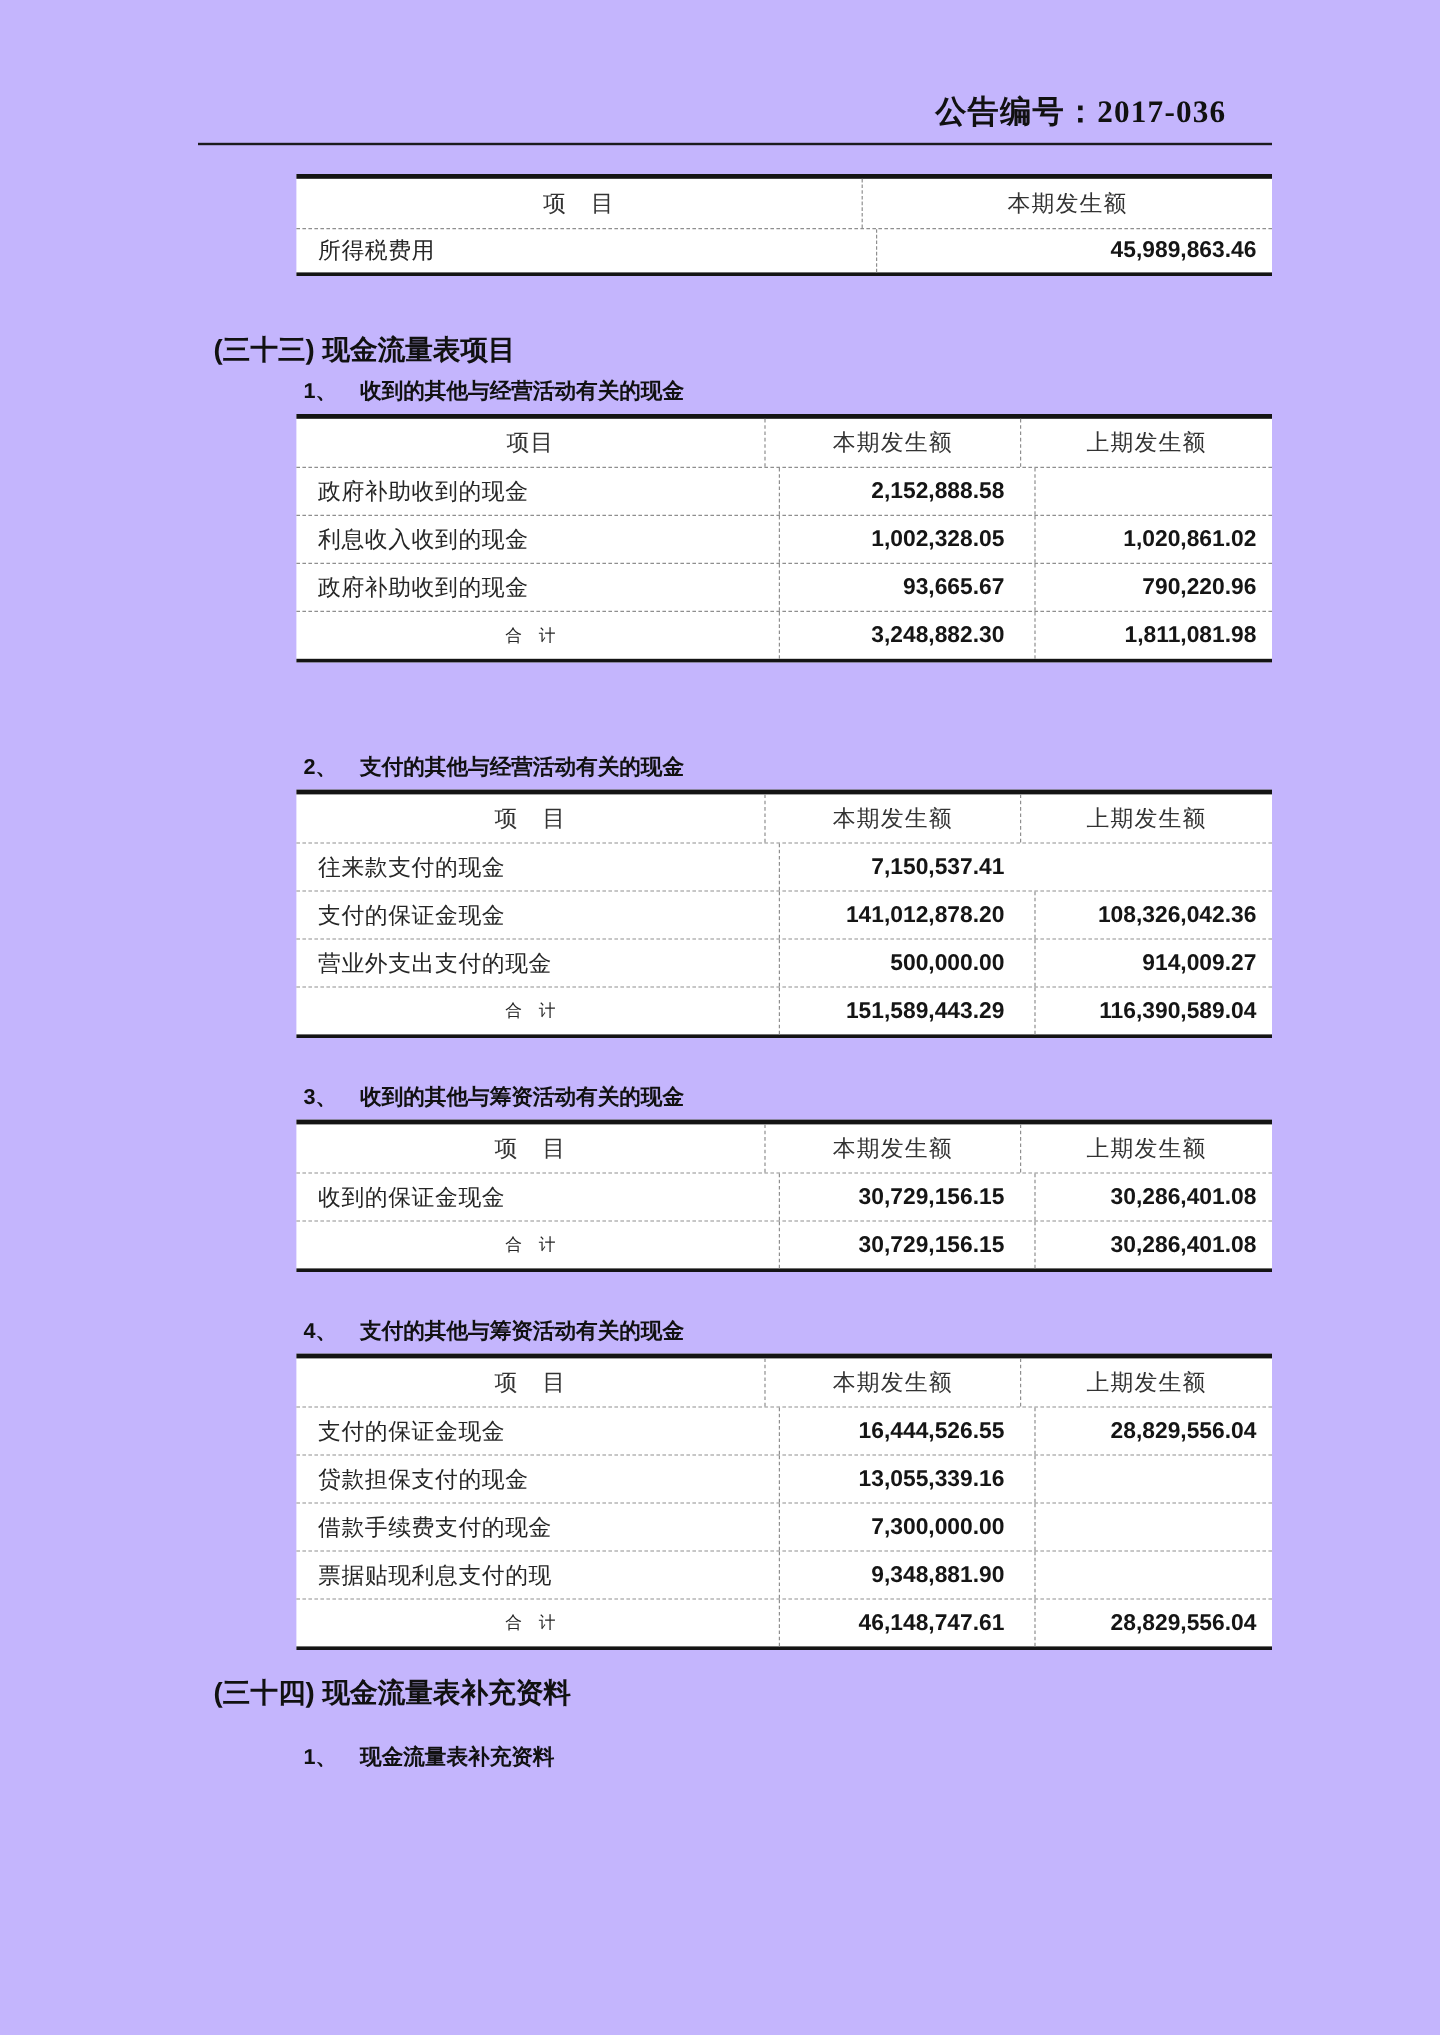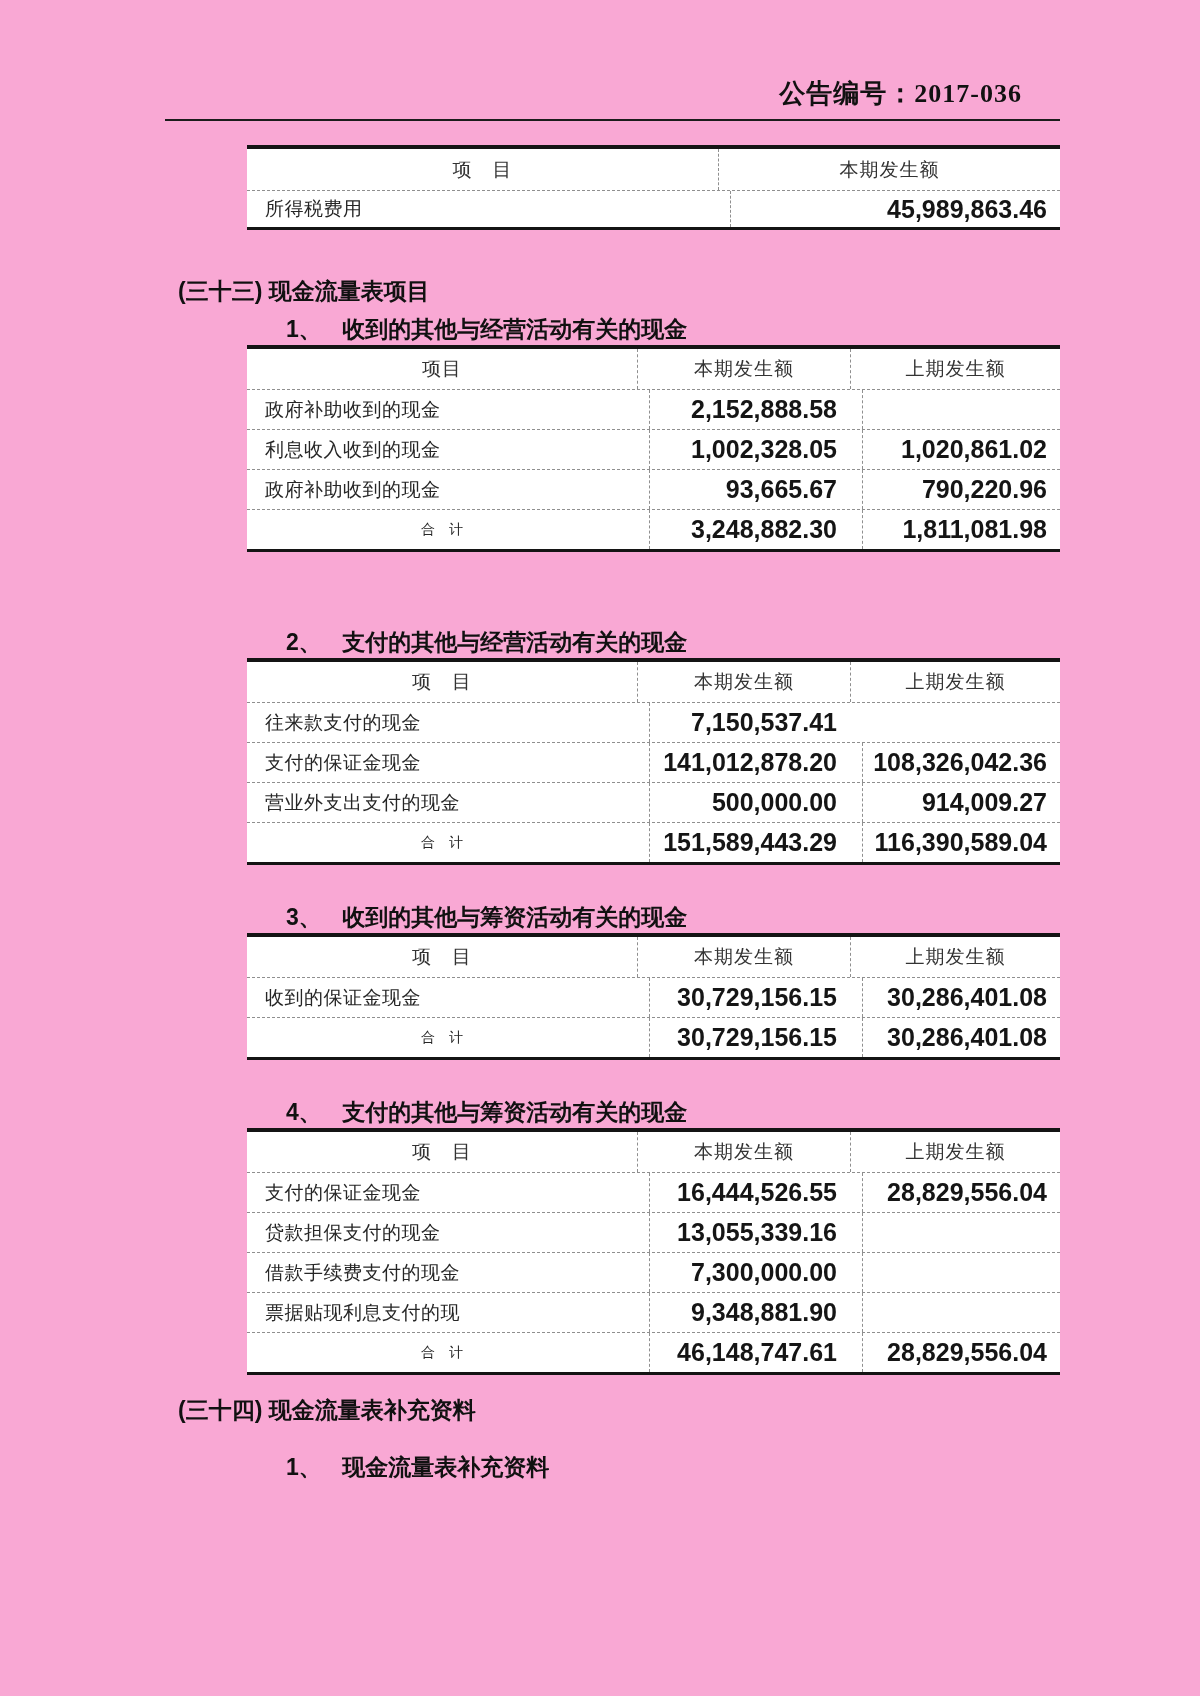--- a/index.html
+++ b/index.html
@@ -1,39 +1,39 @@
 <!DOCTYPE html>
 <html><head>
 <meta charset="utf-8">
 <style>
   html,body{margin:0;padding:0;}
   body{
     width:1200px;height:1696px;background:#ffffff;position:relative;
     font-family:"Liberation Serif", serif;color:#222;
     -webkit-font-smoothing:antialiased;
   }
-  .page{position:absolute;left:0;top:0;width:1200px;height:1696px;background:#f9a8d4;overflow:hidden;}
+  .page{position:absolute;left:0;top:0;width:1200px;height:1696px;background:#c4b5fd;overflow:hidden;}
 
   
   .doc-number{
     position:absolute;top:76px;right:178px;
     font-family:"Liberation Serif", serif;font-weight:bold;
     font-size:26px;letter-spacing:1px;color:#111;white-space:nowrap;
   }
   .header-rule{position:absolute;left:165px;top:119px;width:895px;height:2px;background:#1c1c1c;}
 
   
   .sec-title{
     position:absolute;left:178px;
     font-family:"Liberation Sans", sans-serif;font-weight:bold;font-size:23px;color:#111;
     white-space:nowrap;
   }
   .sub-head{
     position:absolute;left:253px;white-space:nowrap;
-    font-family:"Liberation Sans", sans-serif;font-weight:bold;font-size:23px;color:#111;margin-left:33px;
+    font-family:"Liberation Sans", sans-serif;font-weight:bold;font-size:18px;color:#111;
   }
   .sub-head .sub-title{margin-left:14px;}
 
   
   .tbl{
     position:absolute;left:247px;width:813px;background:#fff;
     border-top:4px solid #141414;border-bottom:3px solid #141414;
     box-sizing:border-box;
   }
   .tr{display:grid;align-items:stretch;}
@@ -43,21 +43,21 @@
   .tr.head{height:40px;}
   .tr.r-data{height:39px;}
   .tbl-tax .tr.head{height:41px;}
   .tbl-tax .tr.r-data{height:36px;}
   .td{display:flex;align-items:center;box-sizing:border-box;overflow:hidden;}
   .td + .td{border-left:1px dashed #8f8f8f;}
   .th{justify-content:center;font-size:19px;color:#333;letter-spacing:1px;}
   .item{padding-left:18px;font-size:19px;color:#262626;letter-spacing:0.5px;}
   .num{
     justify-content:flex-end;padding-right:13px;
-    font-family:"Liberation Sans", sans-serif;font-weight:600;font-size:25px;color:#151515;margin-left:12px;
+    font-family:"Liberation Sans", sans-serif;font-weight:600;font-size:19px;color:#151515;margin-left:12px;
   }
   .total-label{justify-content:center;font-size:14px;color:#262626;}
 
   
   .tbl-tax{top:145px;}
   .s33{top:276px;}
   .sh1{top:314px;}  .tb1{top:345px;}
   .sh2{top:627px;}  .tb2{top:658px;}
   .sh3{top:902px;}  .tb3{top:933px;}
   .sh4{top:1097px;} .tb4{top:1128px;}

